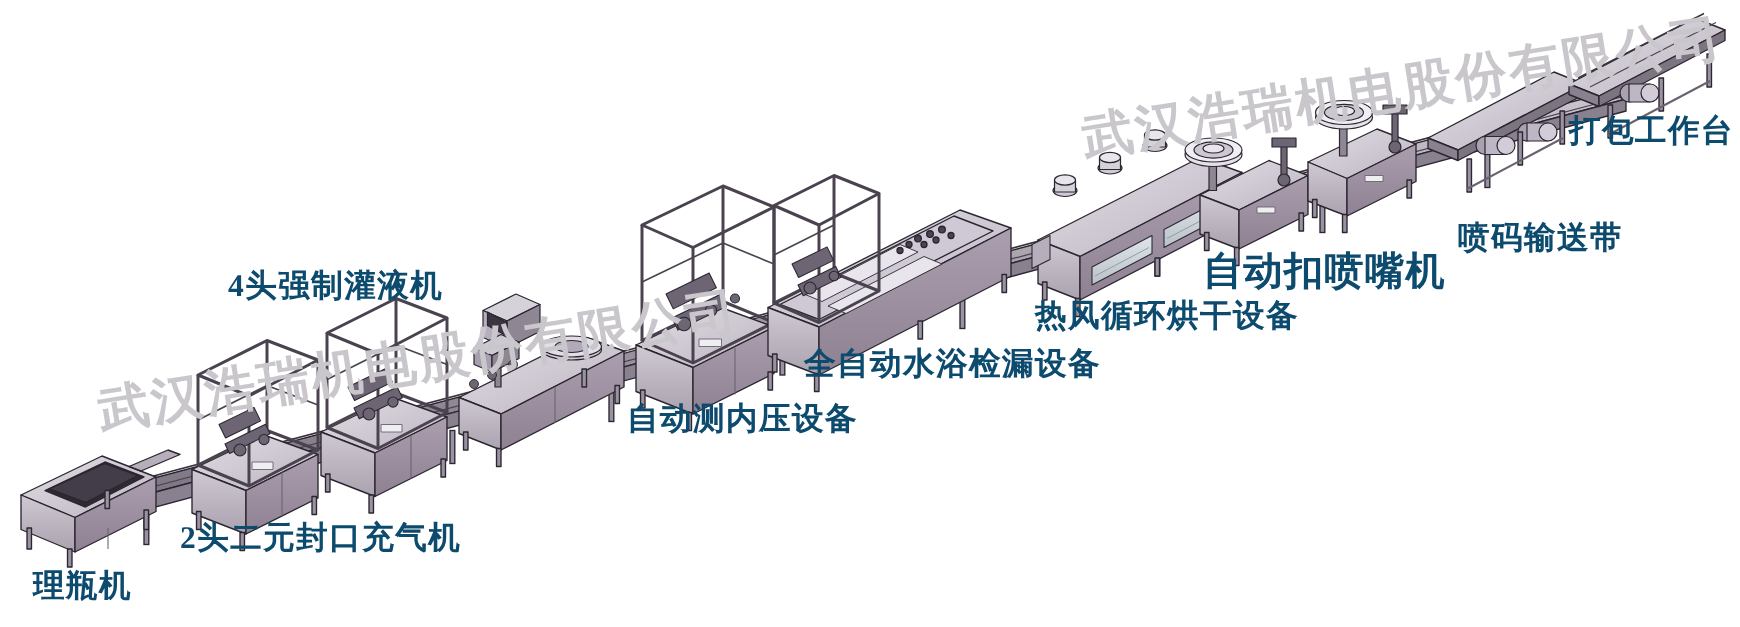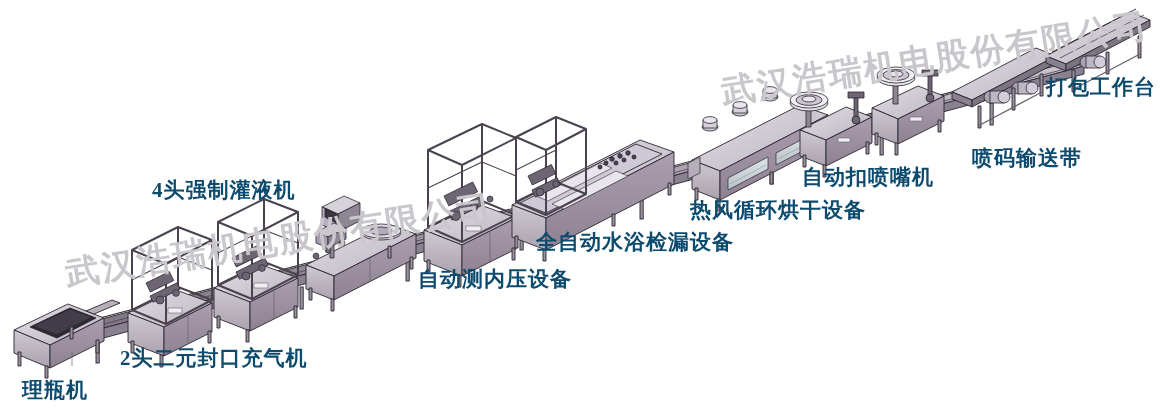--- a/index.html
+++ b/index.html
@@ -412,17 +412,17 @@
 
   <div class="wm wm-a">武汉浩瑞机电股份有限公司</div>
   <div class="wm wm-b">武汉浩瑞机电股份有限公司</div>
 
   <div class="lbl" style="left:22px;top:376px;font-size:21px;">理瓶机</div>
   <div class="lbl" style="left:120px;top:344px;font-size:21px;">2头二元封口充气机</div>
   <div class="lbl" style="left:152px;top:176px;font-size:21px;">4头强制灌液机</div>
   <div class="lbl" style="left:418px;top:265px;font-size:21px;">自动测内压设备</div>
   <div class="lbl" style="left:536px;top:228px;font-size:21px;">全自动水浴检漏设备</div>
   <div class="lbl" style="left:690px;top:196px;font-size:21px;">热风循环烘干设备</div>
-  <div class="lbl" style="left:802px;top:163px;font-size:21px;">自动扣喷嘴机</div>
+  <div class="lbl" style="left:802px;top:163px;font-size:26px;">自动扣喷嘴机</div>
   <div class="lbl" style="left:972px;top:100px;font-size:21px;margin-top:44px;">喷码输送带</div>
   <div class="lbl" style="left:1046px;top:73px;font-size:21px;">打包工作台</div>
 
 </div>
 
 </body></html>

